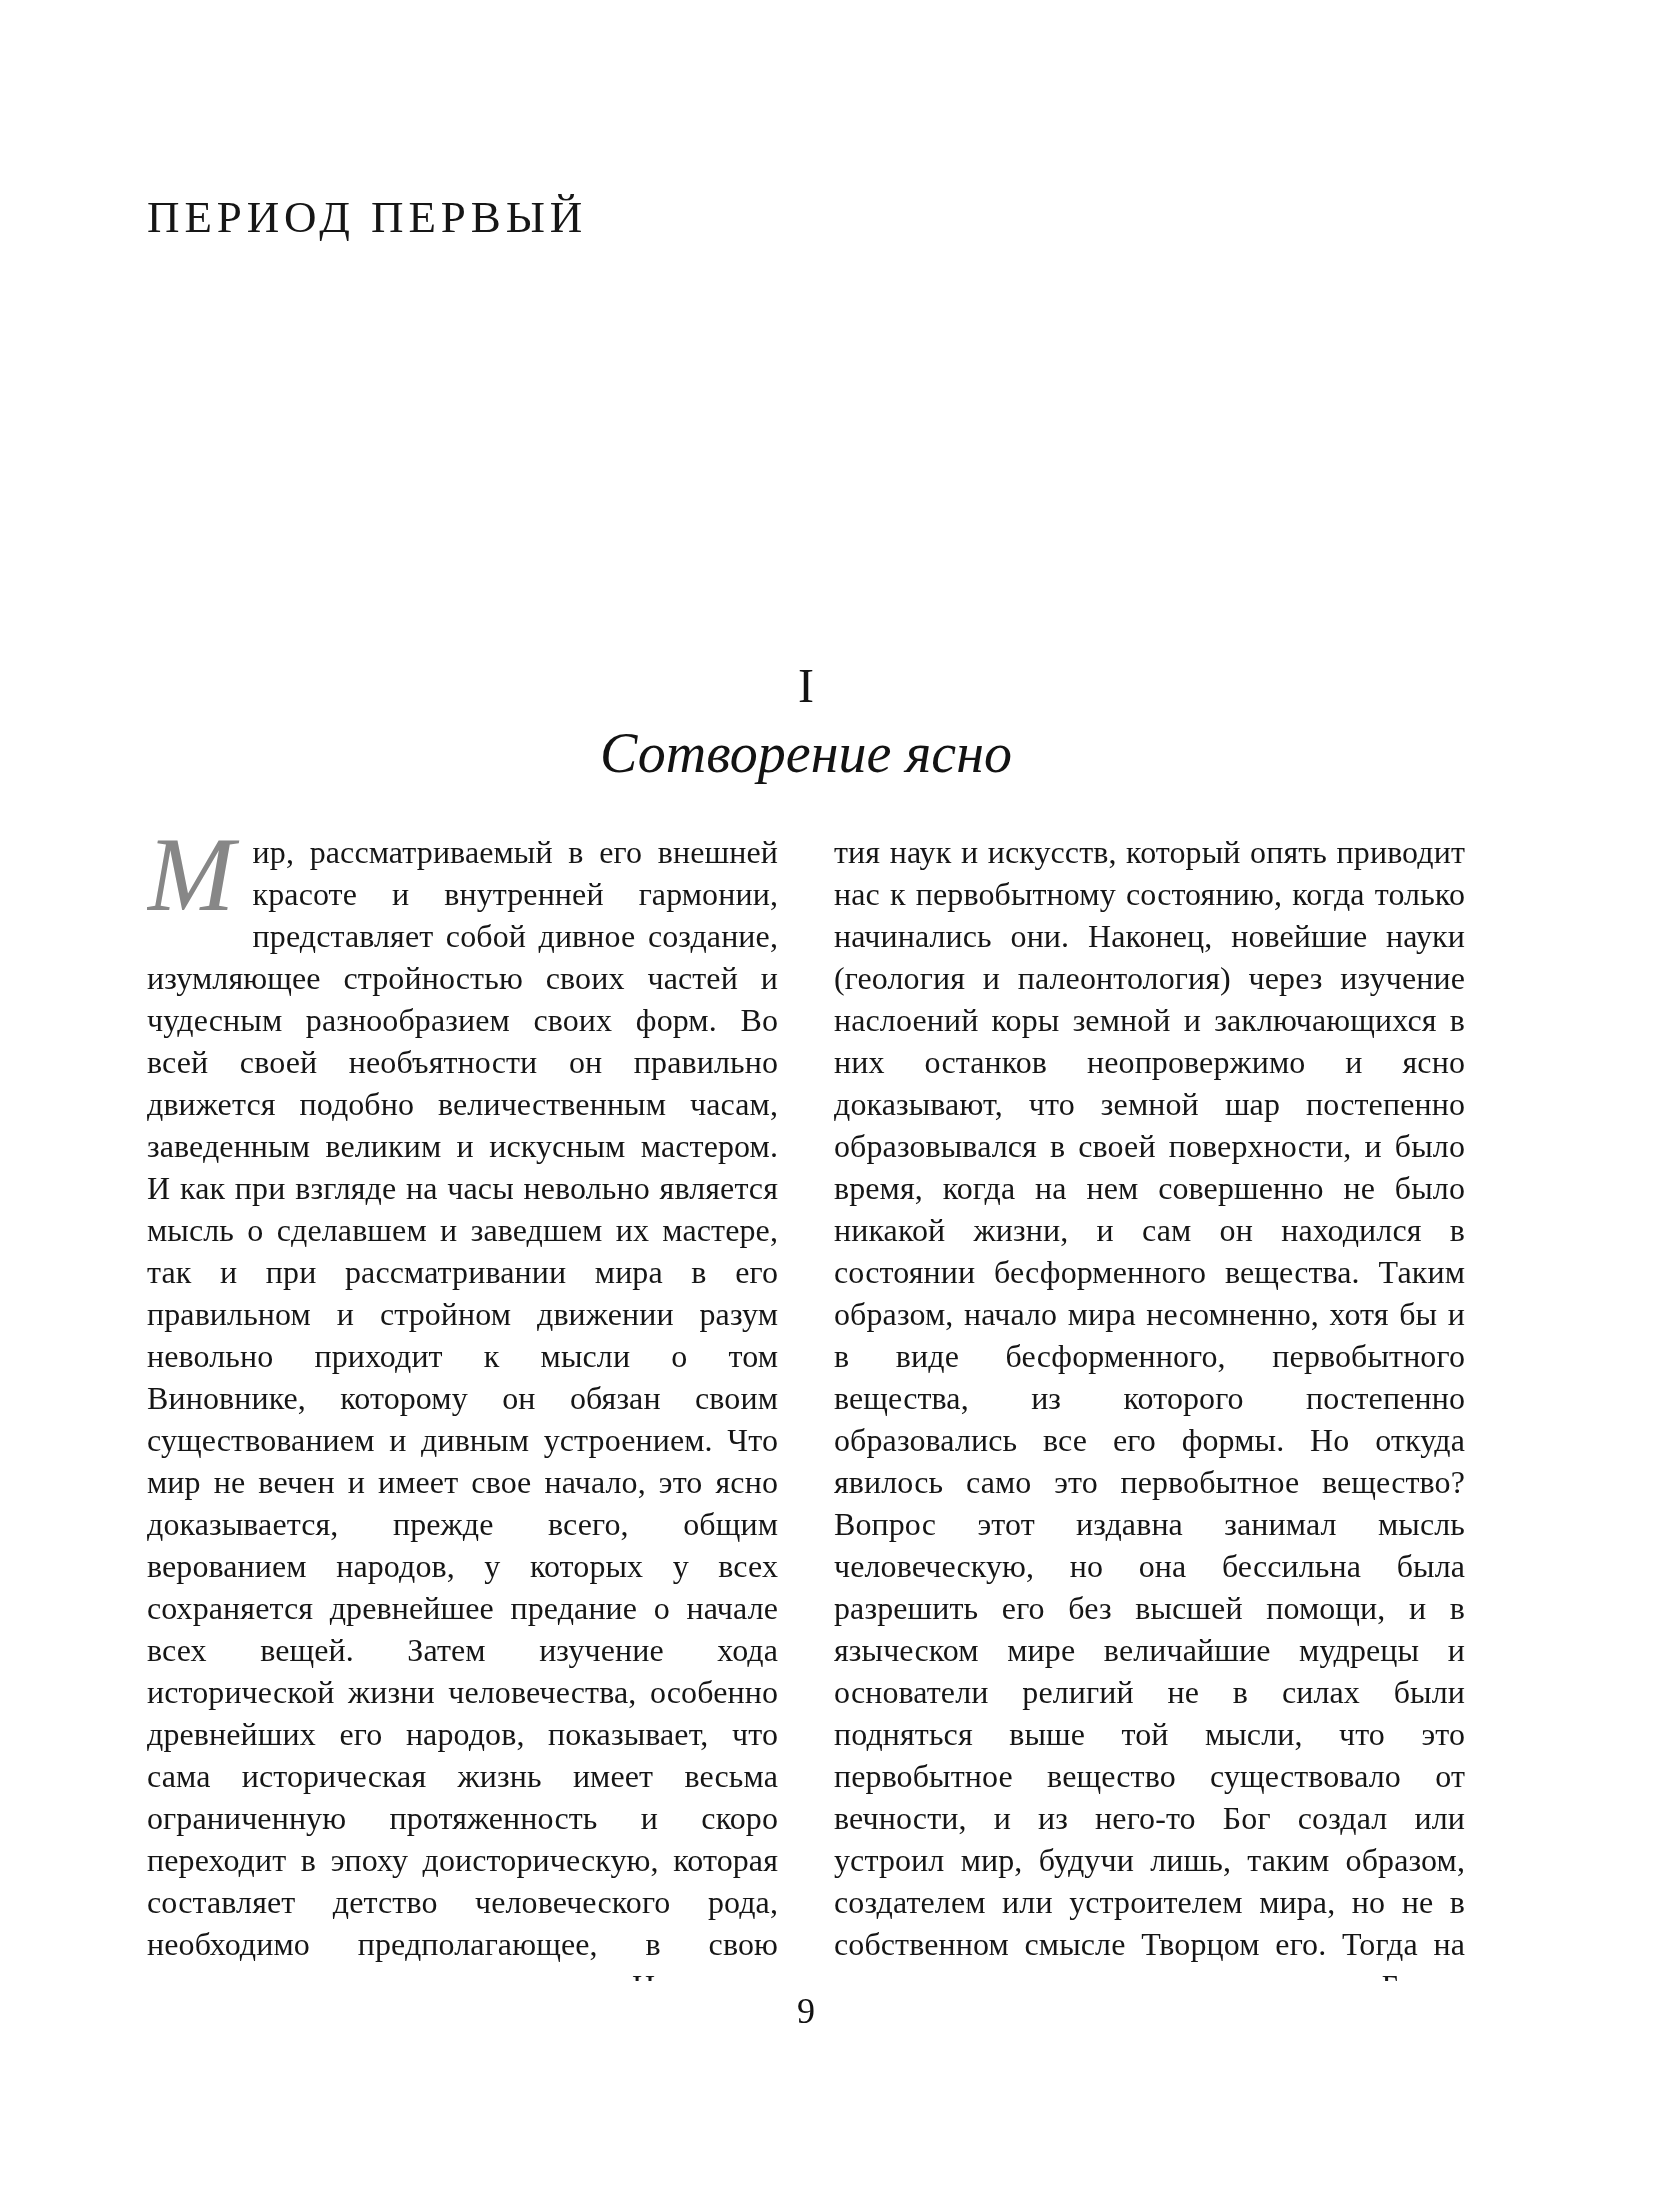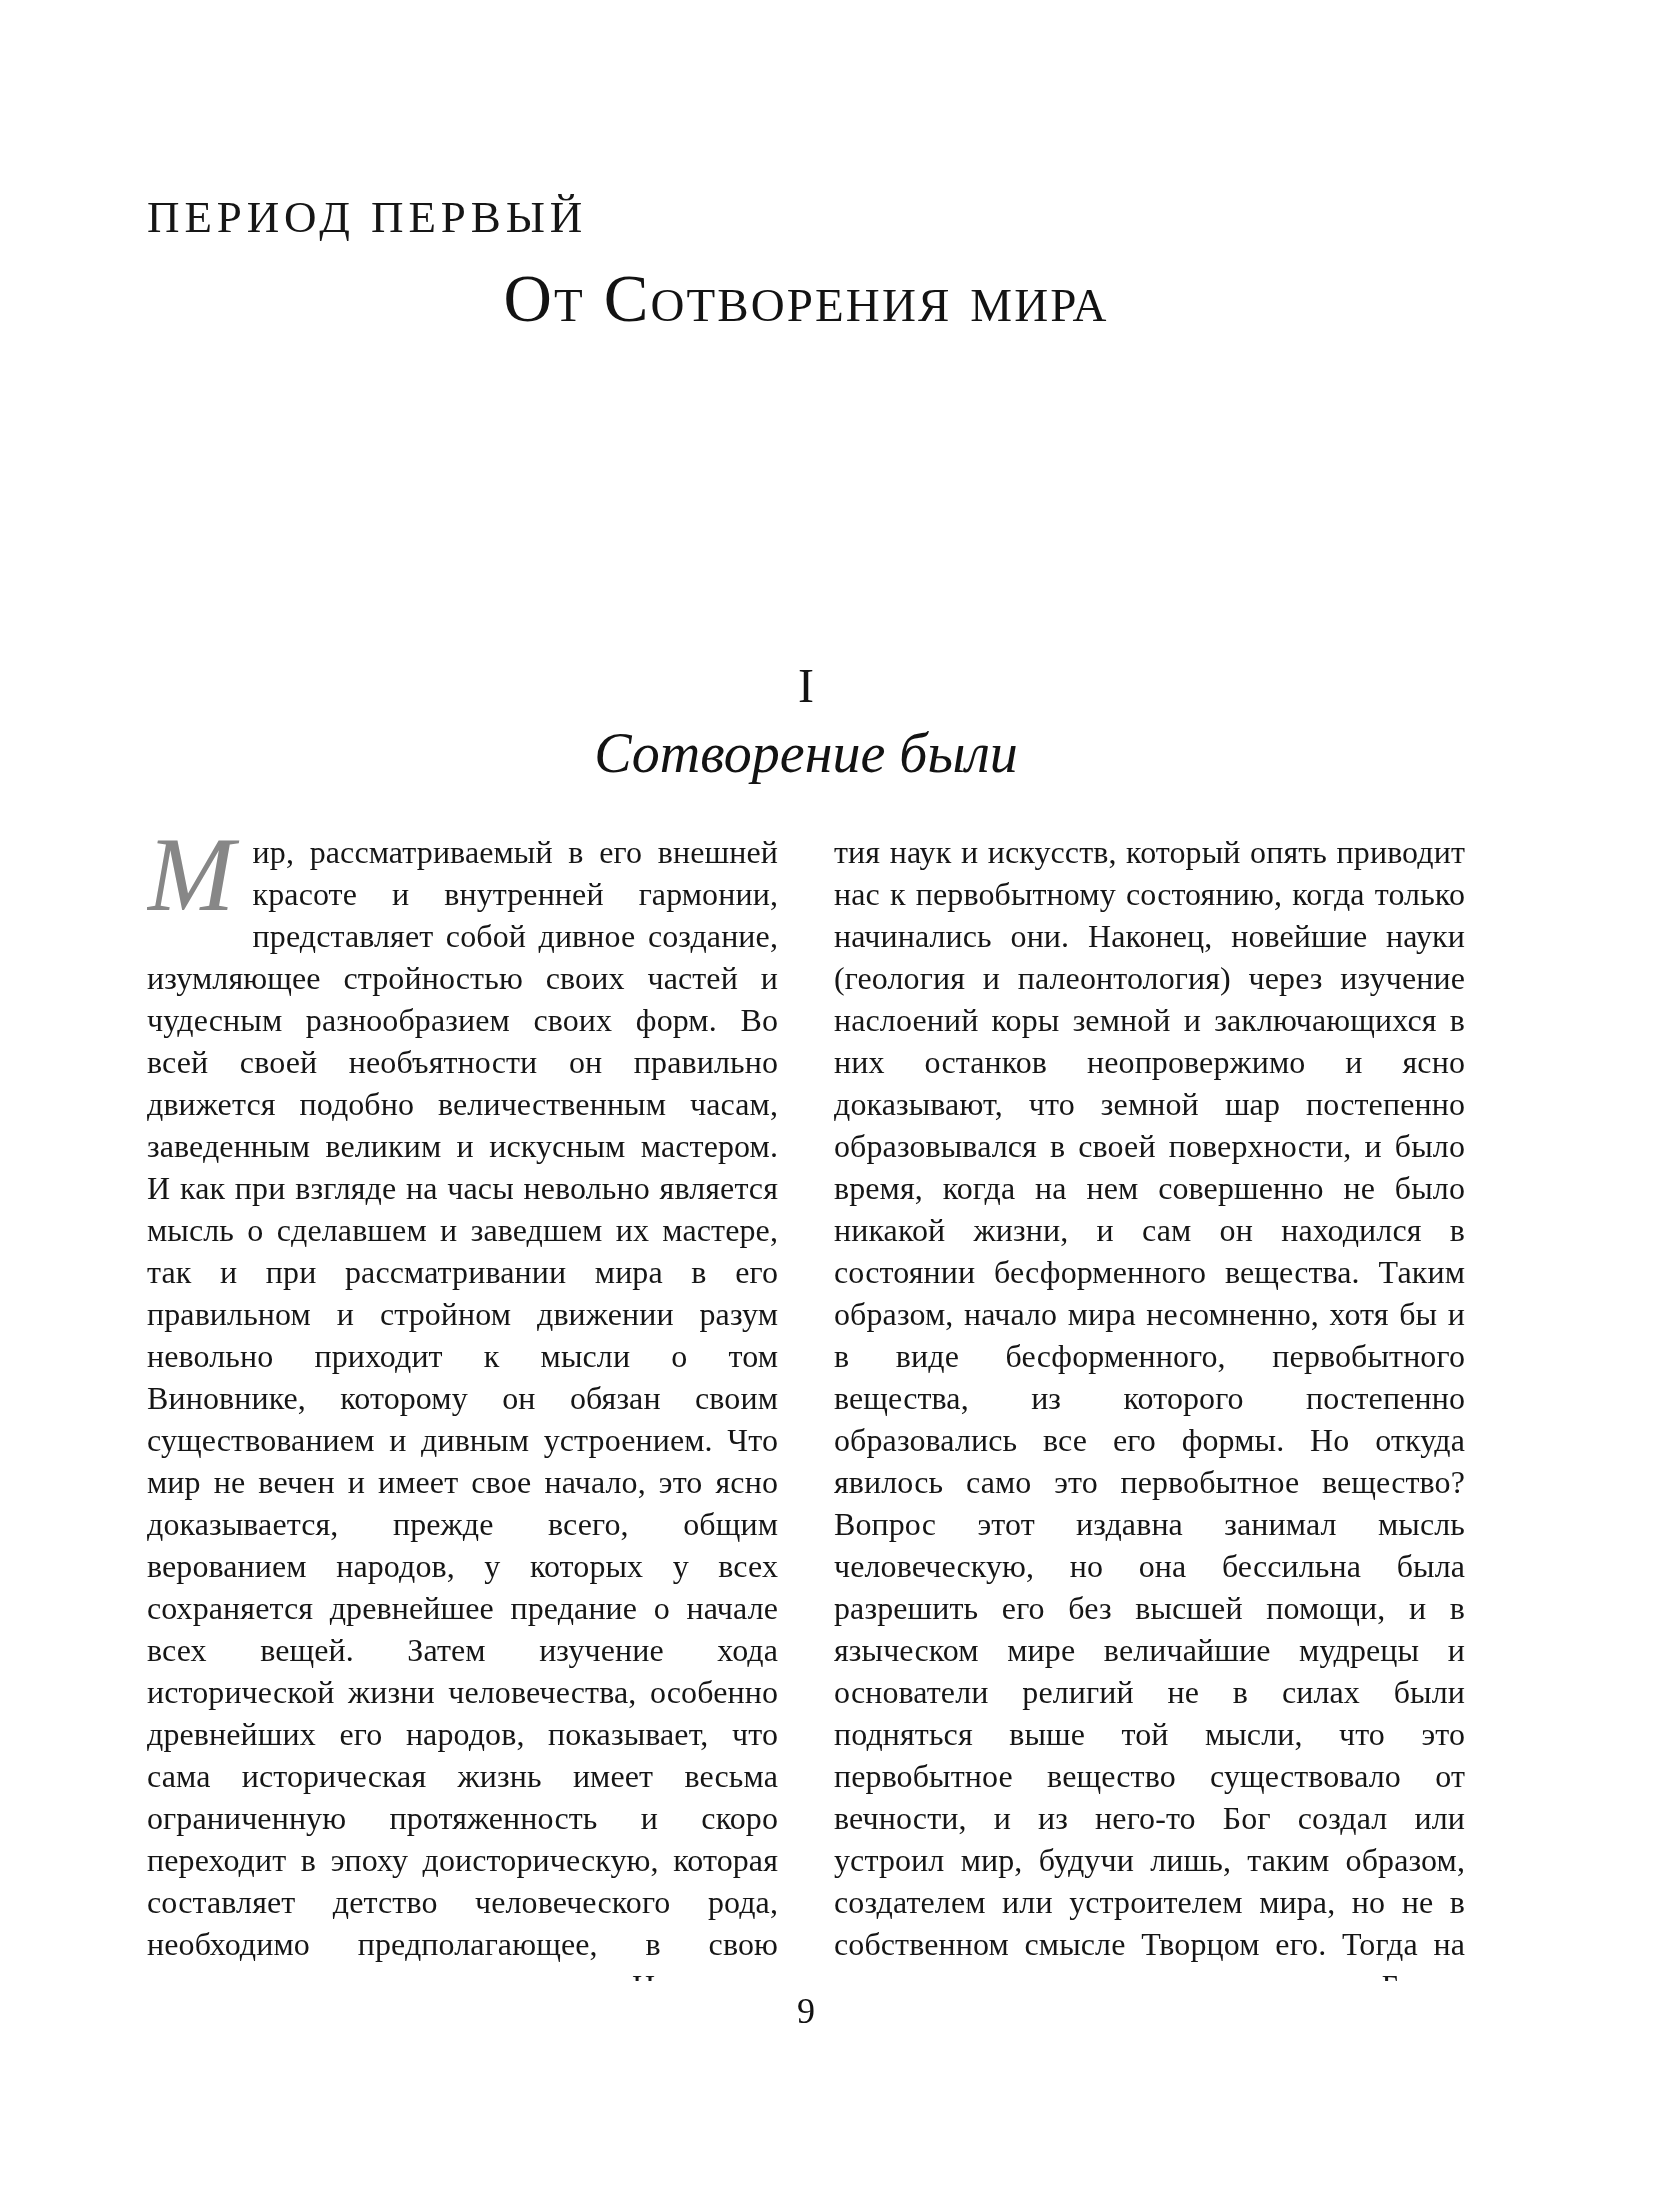--- a/index.html
+++ b/index.html
@@ -108,27 +108,26 @@
 </style>
 </head>
 <body>
 
 <div class="page">
   <div class="content">
 
     <header>
       <div class="period-title">ПЕРИОД ПЕРВЫЙ</div>
       <div class="main-title">
-        <div>От Сотворения мира</div>
       </div>
     </header>
 
     <section>
       <div class="chapter-number">I</div>
-      <div class="chapter-title">Сотворение были</div>
+      <div class="chapter-title">Сотворение ясно</div>
     </section>
 
     <main class="columns">
       <div class="col">
         <span class="dropcap">М</span><span>ир, рассматриваемый в его внешней красоте и внутренней гармонии, представляет собой дивное создание, изумляющее стройностью своих частей и чудесным разнообразием своих форм. Во всей своей необъятности он правильно движется подобно величественным часам, заведенным великим и искусным мастером. И как при взгляде на часы невольно является мысль о сделавшем и заведшем их мастере, так и при рассматривании мира в его правильном и стройном движении разум невольно приходит к мысли о том Виновнике, которому он обязан своим существованием и дивным устроением. Что мир не вечен и имеет свое начало, это ясно доказывается, прежде всего, общим верованием народов, у которых у всех сохраняется древнейшее предание о начале всех вещей. Затем изучение хода исторической жизни человечества, особенно древнейших его народов, показывает, что сама историческая жизнь имеет весьма ограниченную протяженность и скоро переходит в эпоху доисторическую, которая составляет детство человеческого рода, необходимо предполагающее, в свою очередь, рождение или начало. На то же указывает и ход разви-</span>
       </div>
       <div class="col">тия наук и искусств, который опять приводит нас к первобытному состоянию, когда только начинались они. Наконец, новейшие науки (геология и палеонтология) через изучение наслоений коры земной и заключающихся в них останков неопровержимо и ясно доказывают, что земной шар постепенно образовывался в своей поверхности, и было время, когда на нем совершенно не было никакой жизни, и сам он находился в состоянии бесформенного вещества. Таким образом, начало мира несомненно, хотя бы и в виде бесформенного, первобытного вещества, из которого постепенно образовались все его формы. Но откуда явилось само это первобытное вещество? Вопрос этот издавна занимал мысль человеческую, но она бессильна была разрешить его без высшей помощи, и в языческом мире величайшие мудрецы и основатели религий не в силах были подняться выше той мысли, что это первобытное вещество существовало от вечности, и из него-то Бог создал или устроил мир, будучи лишь, таким образом, создателем или устроителем мира, но не в собственном смысле Творцом его. Тогда на помощь человеческому разуму явилось Бо-</div>
     </main>
 
     <footer class="page-number">9</footer>

